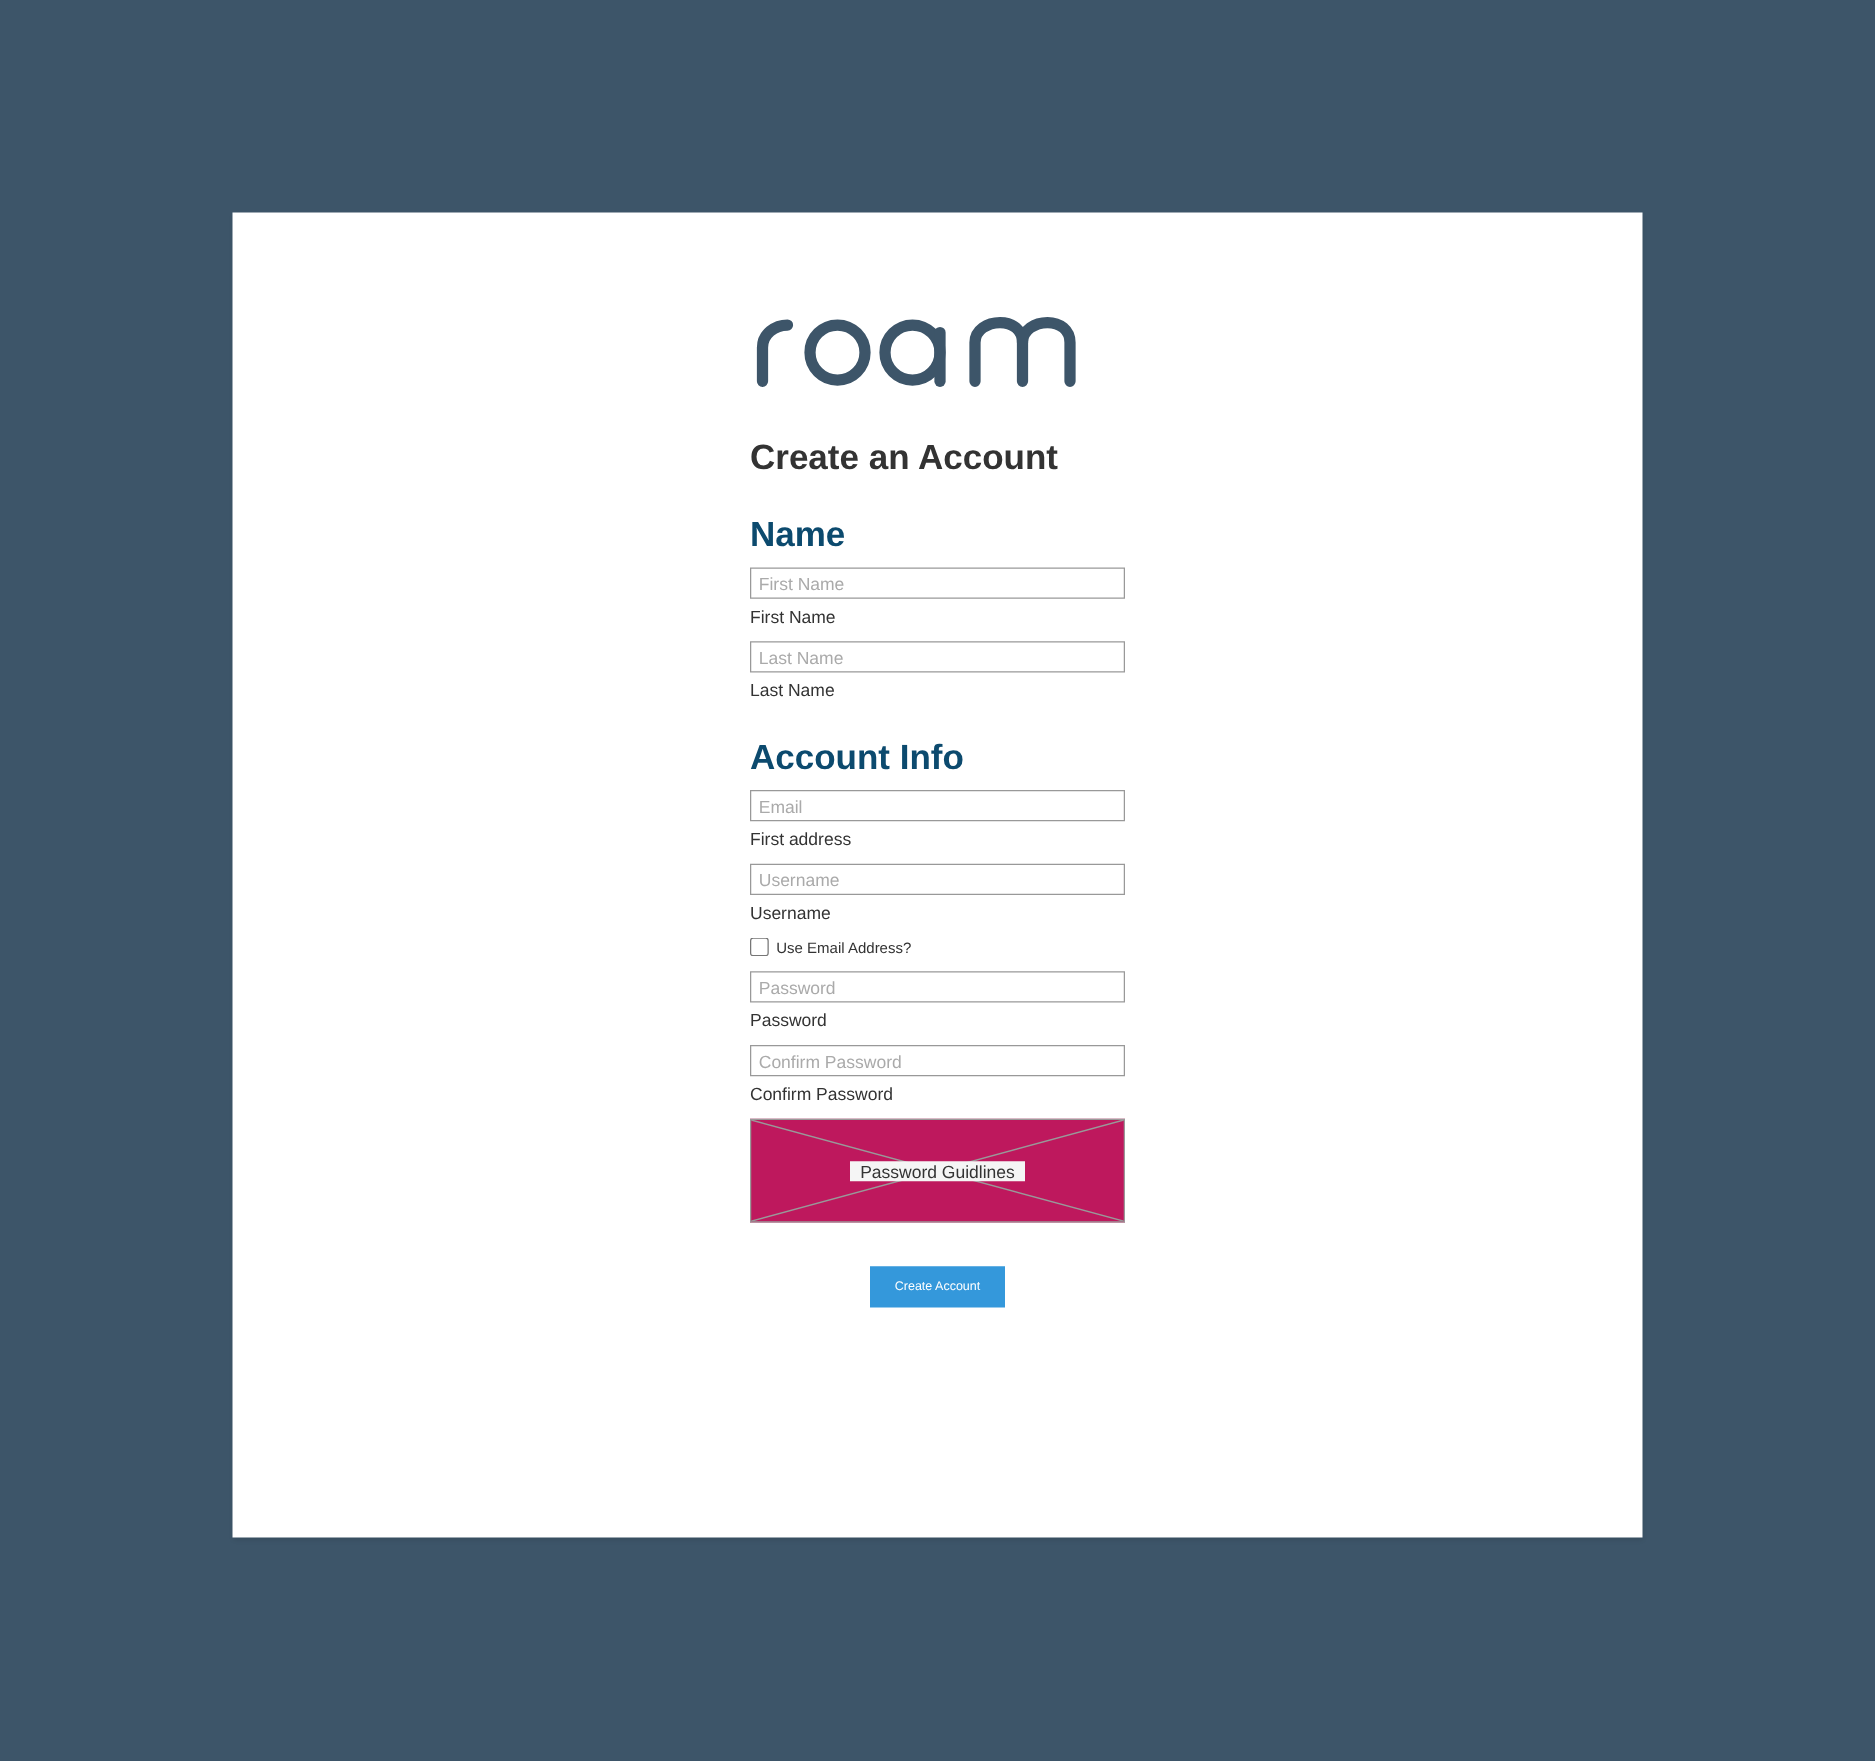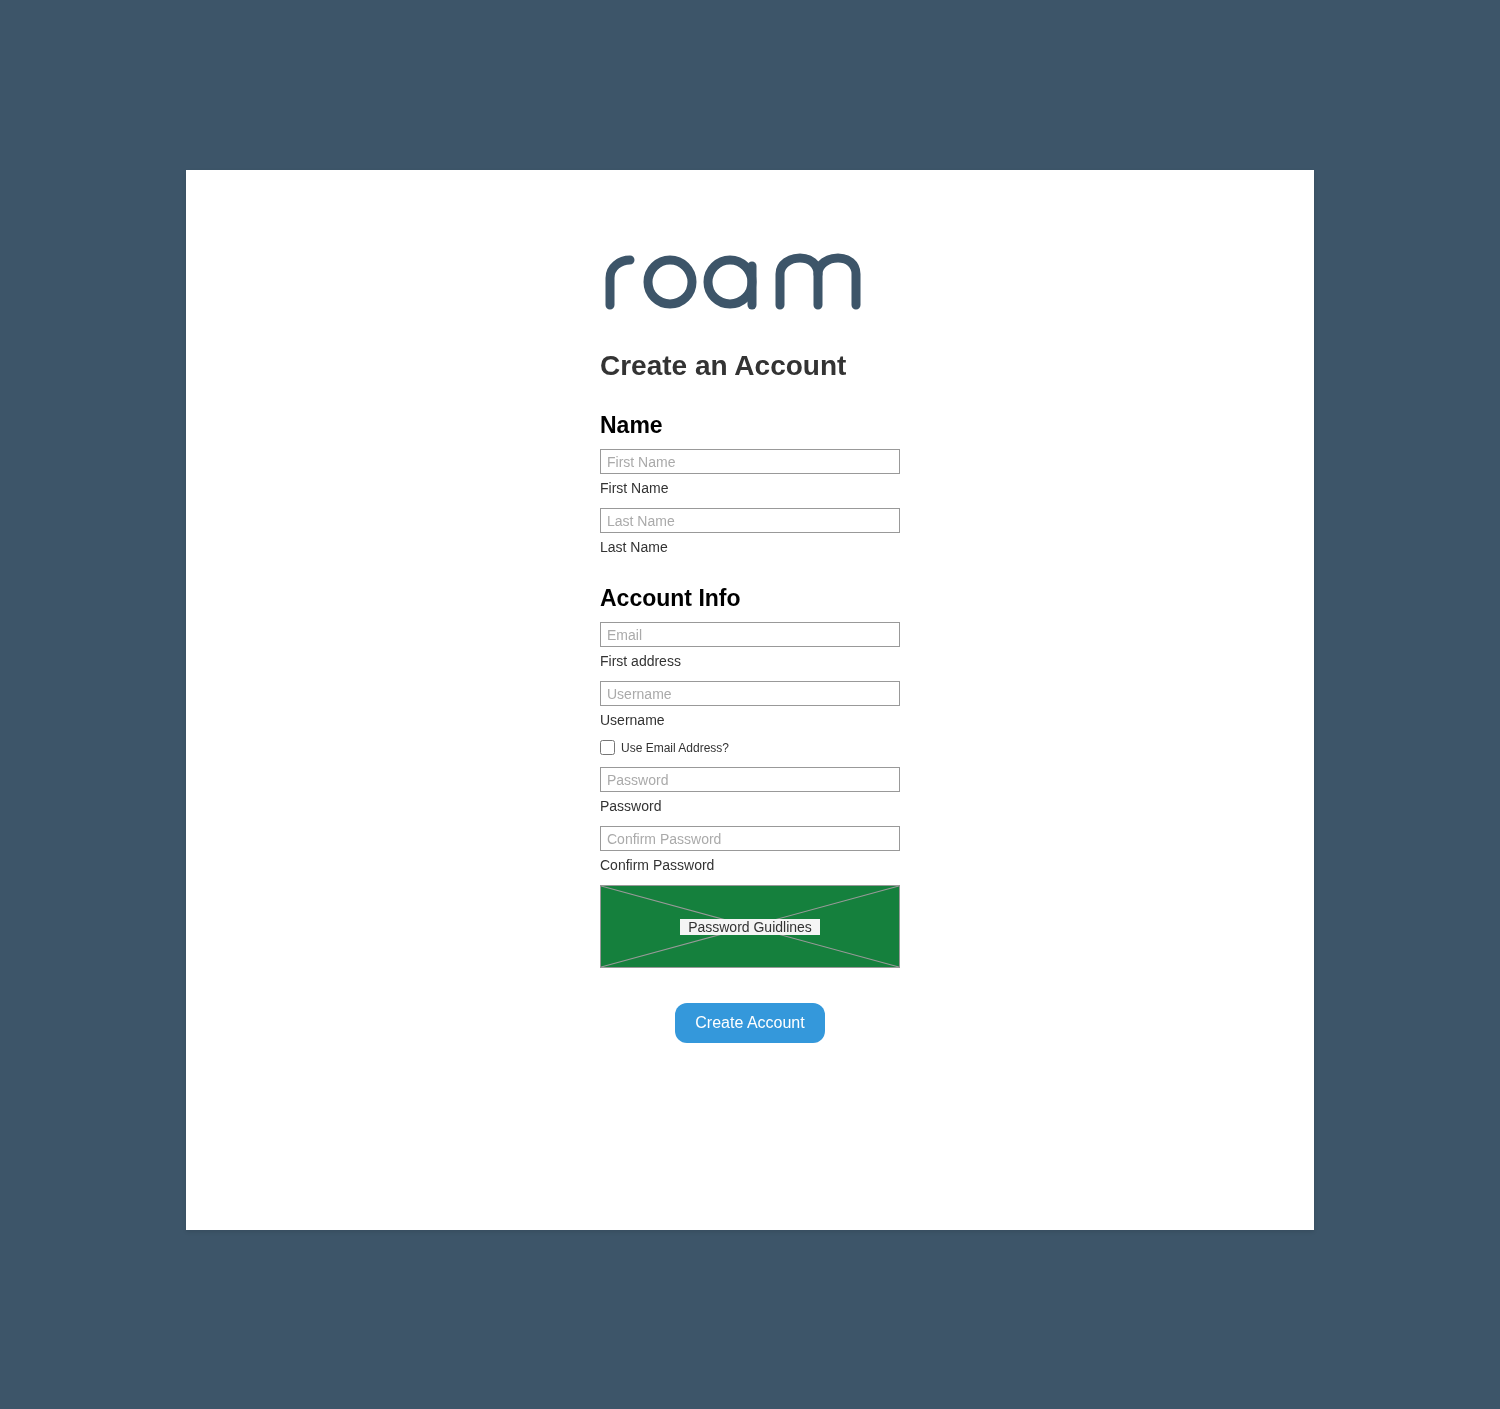--- a/index.html
+++ b/index.html
@@ -42,23 +42,23 @@
     }
 
     h1.page-title {
       font-size: 28px;
       font-weight: bold;
       color: #333333;
       margin-bottom: 30px;
     }
 
     h2.section-title {
-      font-size: 23px;
+      font-size: 28px;
       font-weight: bold;
-      color: #000000;
+      color: #0c4a6e;
       margin-bottom: 10px;
     }
 
     .section-account {
       margin-top: 30px;
     }
 
     .text-input {
       width: 100%;
       height: 25px;
@@ -96,21 +96,21 @@
     .checkbox-row label {
       font-size: 12px;
       color: #333333;
     }
 
     .placeholder-box {
       position: relative;
       width: 100%;
       height: 83px;
       border: 1px solid #999999;
-      background-color: #15803d;
+      background-color: #be185d;
       margin-top: 10px;
       display: flex;
       align-items: center;
       justify-content: center;
       text-align: center;
     }
 
     .placeholder-box .diagonal {
       position: absolute;
       top: 0;
@@ -135,23 +135,23 @@
 
     .submit-row {
       text-align: center;
       margin-top: 35px;
     }
 
     .btn-primary {
       background-color: #3498db;
       color: #ffffff;
       border: none;
-      border-radius: 12px;
+      border-radius: 0;
       padding: 11px 20px;
-      font-size: 16px;
+      font-size: 10px;
       cursor: pointer;
     }
   </style>
 </head>
 <body>
 
 <div class="card">
   <div class="form-wrapper">
 
     <div class="logo">

